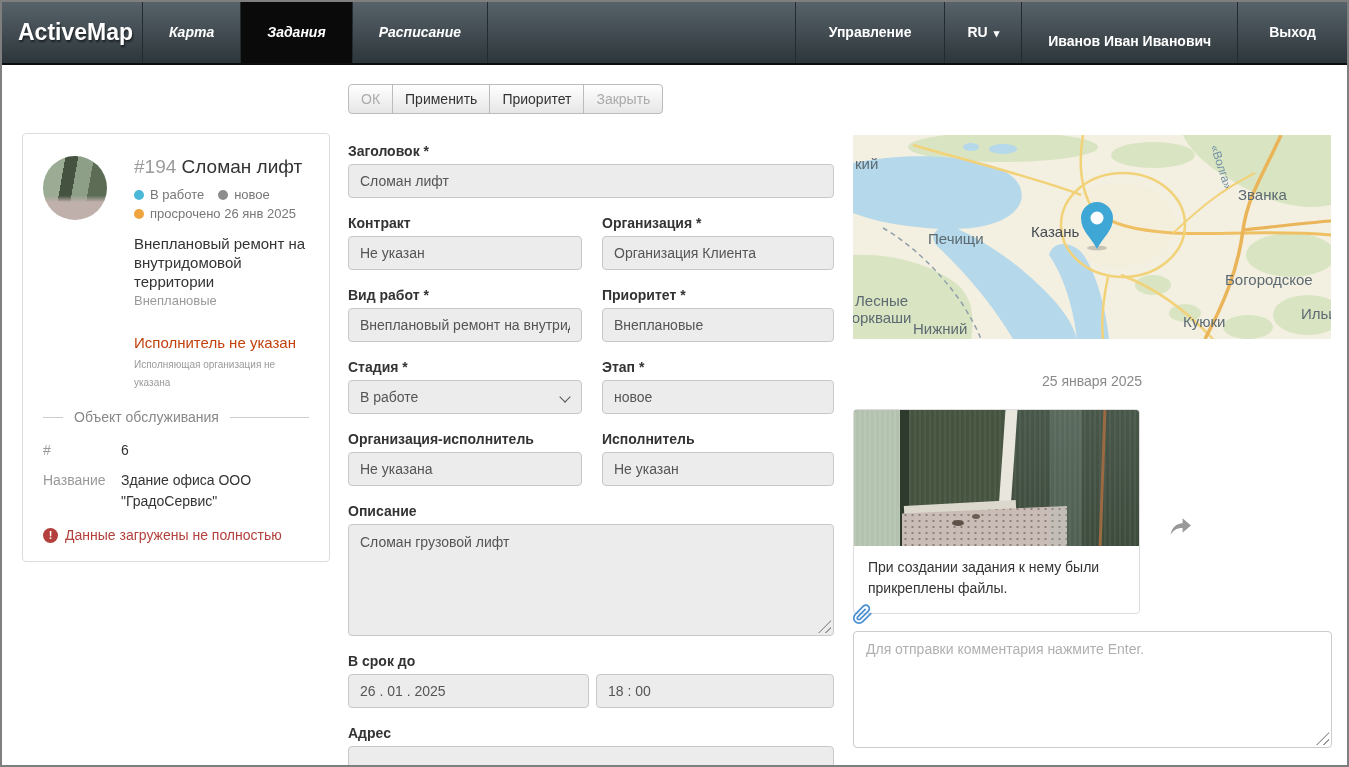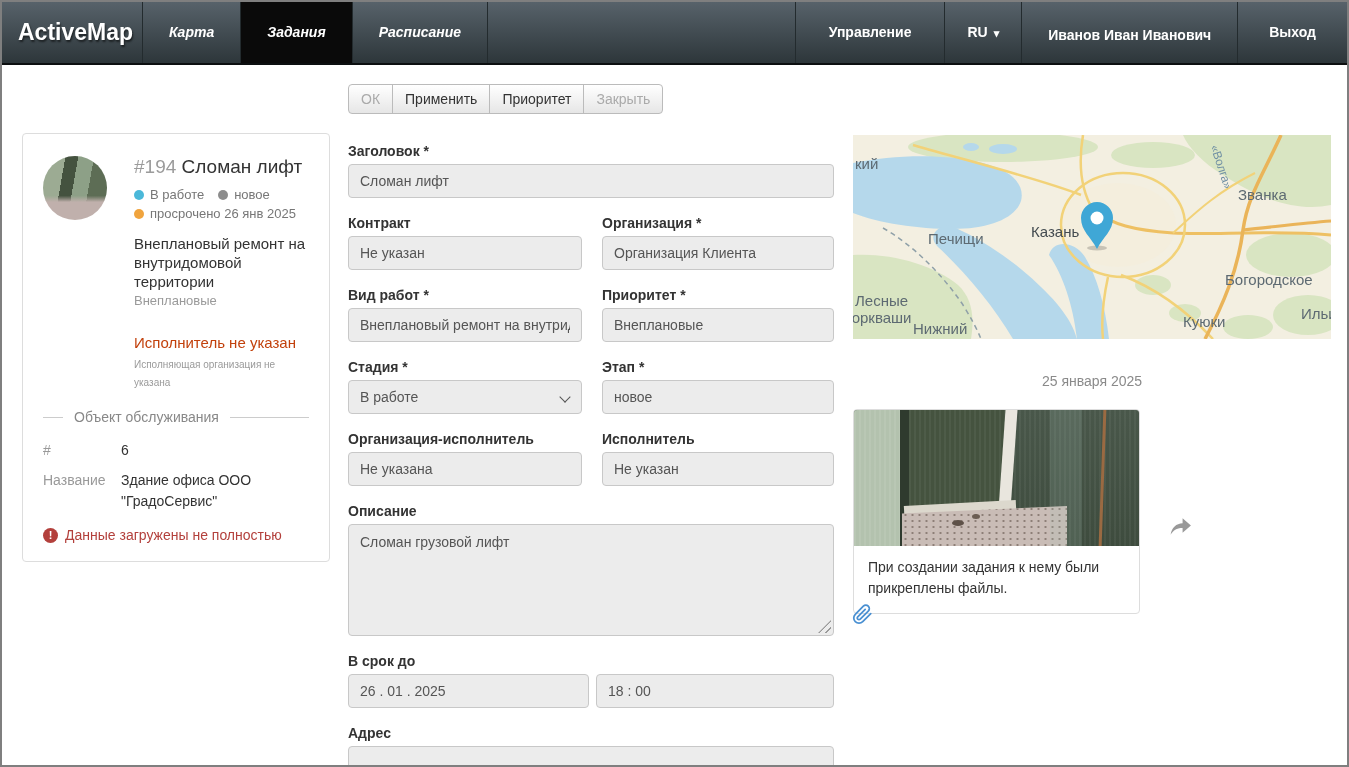--- a/index.html
+++ b/index.html
@@ -151,21 +151,21 @@
   <div class="navbar">
     <div class="brand">ActiveMap</div>
     <div class="nav-tabs">
       <div class="nav-tab">Карта</div>
       <div class="nav-tab active">Задания</div>
       <div class="nav-tab">Расписание</div>
     </div>
     <div class="nav-right">
       <div class="nav-item" style="padding:0 33px;">Управление</div>
       <div class="nav-item" style="padding:0 22px;"><span>RU</span><span class="caret">▾</span></div>
-      <div class="nav-item" style="padding:3px 26px;">Иванов Иван Иванович</div>
+      <div class="nav-item" style="padding:9px 26px;">Иванов Иван Иванович</div>
       <div class="nav-item" style="padding:0 31px;">Выход</div>
     </div>
   </div>
 
   <div class="toolbar">
     <button class="btn disabled">ОК</button>
     <button class="btn">Применить</button>
     <button class="btn">Приоритет</button>
     <button class="btn disabled">Закрыть</button>
   </div>
@@ -359,14 +359,18 @@
   </div>
 
   <svg class="share-icon" viewBox="0 0 24 24">
     <path d="M14 4 L22 11 L14 18 L14 13.5 C8 13.5 5 16 2.5 20 C3.5 13 8 9 14 8.8 Z" fill="#999999"></path>
   </svg>
 
   <svg class="clip-icon" viewBox="0 0 24 24">
     <path d="M21.44 11.05l-9.19 9.19a6 6 0 0 1-8.49-8.49l9.19-9.19a4 4 0 0 1 5.66 5.66l-9.2 9.19a2 2 0 0 1-2.83-2.83l8.49-8.48" fill="none" stroke="#4a90d2" stroke-width="2" stroke-linecap="round" stroke-linejoin="round"></path>
   </svg>
 
+  <div class="comment-wrap">
+    <textarea class="comment" placeholder="Для отправки комментария нажмите Enter." style=""></textarea>
+    <div class="grip"></div>
+  </div>
 
 </div>
 
 </body></html>

